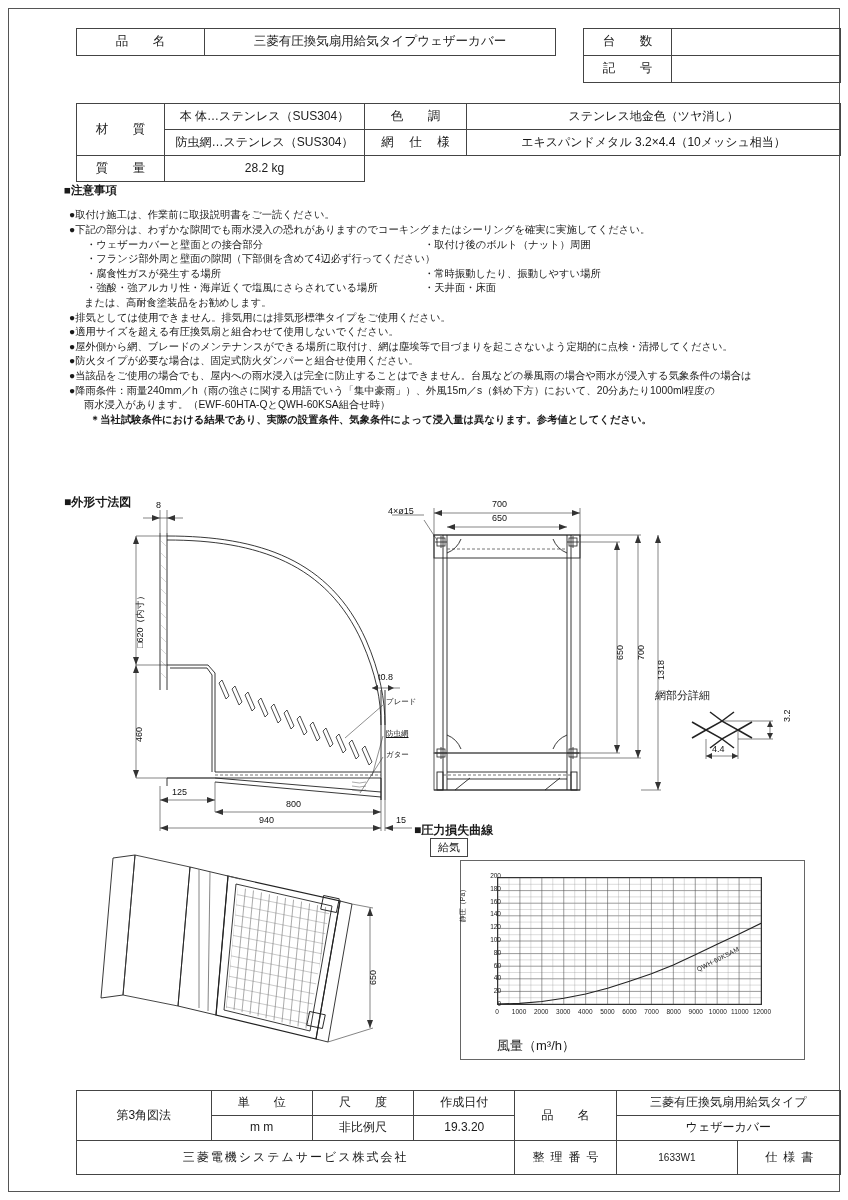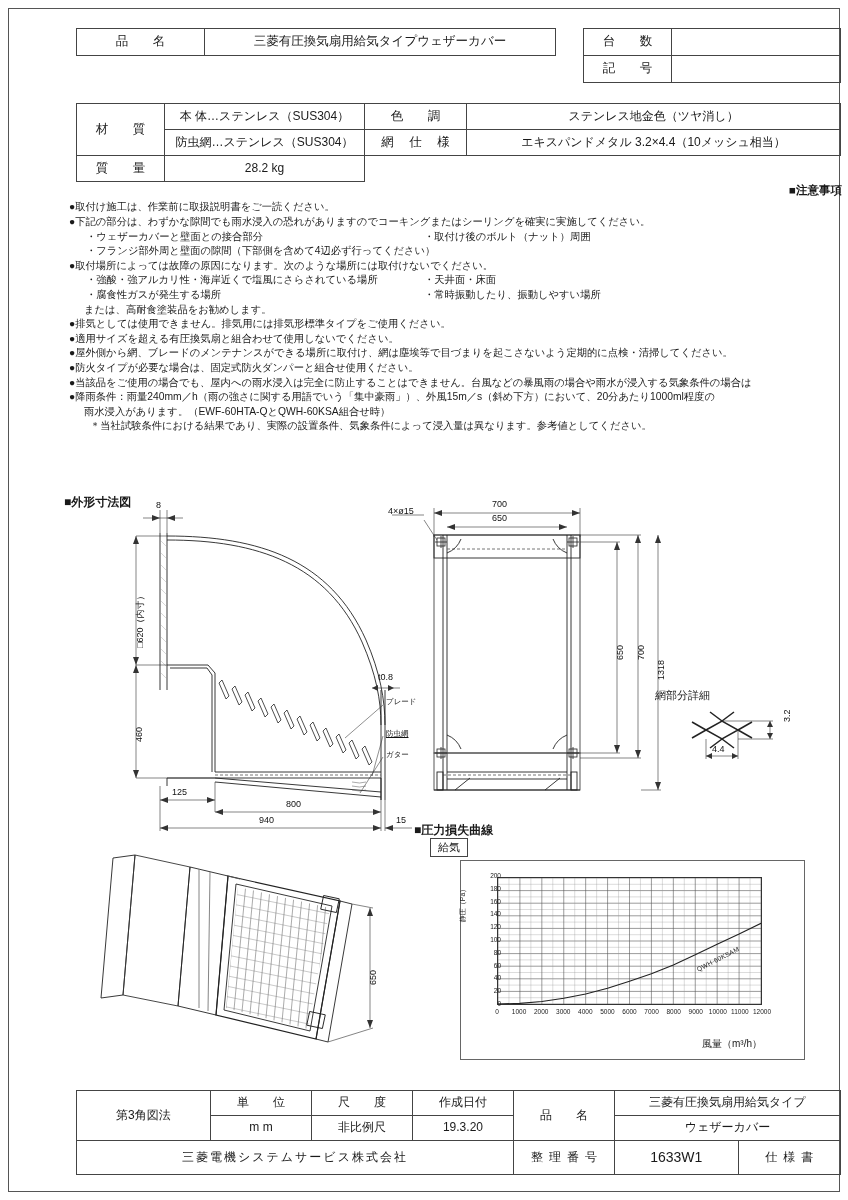--- a/index.html
+++ b/index.html
@@ -36,25 +36,25 @@
   .mat-tbl td { height:26px;text-align:center; }
   .mat-tbl td.k  { width:88px; }
   .mat-tbl td.v1 { width:200px; font-size:12px; }
   .mat-tbl td.k2 { width:102px; }
   .mat-tbl td.v2 { font-size:12px; }
   .mat-tbl td.blank { border:none; }
   .mass-val { font-size:14px; }
 
   
   .notes { position:absolute; left:64px; top:182px; width:778px; font-size:10.3px; line-height:1.42; }
-  .notes .sec { font-size:11.5px; font-weight:bold; margin-bottom:2px;text-align:right; }
+  .notes .sec { font-size:11.5px; font-weight:bold; margin-bottom:10px; }
   .notes .b1 { padding-left:6px; text-indent:-1px; }
   .notes .b2 { padding-left:22px; }
   .notes .cont { padding-left:20px; }
-  .notes .star { padding-left:26px; }
+  .notes .star { padding-left:26px;font-weight:bold; }
   .notes .row2 { display:flex; }
   .notes .row2 .c1 { width:360px; }
 
   
   .sect-h { position:absolute; font-size:12px; font-weight:bold; }
 
   
   .draw { position:absolute; left:0; top:0; width:848px; height:1200px; pointer-events:none; }
 
   
@@ -64,21 +64,21 @@
   }
   .plot {
     position:absolute; left:36px; top:16px; width:265px; height:128px;
     border:1px solid #333; background:#fff;
   }
   .ylab {
     position:absolute; left:-28px; top:38px; width:60px;
     transform:rotate(-90deg); transform-origin:center;
     font-size:7px; text-align:center;
   }
-  .xlab { position:absolute; left:36px; top:176px; width:265px; text-align:right; font-size:10px; }
+  .xlab { position:absolute; left:36px; top:176px; width:265px; text-align:left; font-size:13px; }
   .ytick { position:absolute; right:303px; font-size:6.5px; text-align:right; width:26px; line-height:1; }
   .xtick { position:absolute; top:148px; font-size:6.5px; text-align:center; width:28px; line-height:1; }
   .curvelabel {
     position:absolute; font-size:6.5px; transform:rotate(-27deg);
     transform-origin:left center; white-space:nowrap; letter-spacing:0.3px;
   }
   .kyuuki {
     position:absolute; left:430px; top:838px; border:1px solid #444;
     padding:1px 7px; font-size:11px; background:#fff;
   }
@@ -144,28 +144,27 @@
 
 <div class="notes">
   <div class="sec">■注意事項</div>
   <div class="b1">●取付け施工は、作業前に取扱説明書をご一読ください。</div>
   <div class="b1">●下記の部分は、わずかな隙間でも雨水浸入の恐れがありますのでコーキングまたはシーリングを確実に実施してください。</div>
   <div class="row2">
     <div class="b2 c1">・ウェザーカバーと壁面との接合部分</div>
     <div>・取付け後のボルト（ナット）周囲</div>
   </div>
   <div class="b2">・フランジ部外周と壁面の隙間（下部側を含めて4辺必ず行ってください）</div>
-  <div class="b1">●取付場所によっては故障の原因になります。次のような場所には取付けないでください。</div>
+  <div class="row2">
+    <div class="b2 c1">・腐食性ガスが発生する場所</div>
+    <div>・常時振動したり、振動しやすい場所</div>
+  </div>
   <div class="row2">
     <div class="b2 c1">・強酸・強アルカリ性・海岸近くで塩風にさらされている場所</div>
     <div>・天井面・床面</div>
-  </div>
-  <div class="row2">
-    <div class="b2 c1">・腐食性ガスが発生する場所</div>
-    <div>・常時振動したり、振動しやすい場所</div>
   </div>
   <div class="cont">または、高耐食塗装品をお勧めします。</div>
   <div class="b1">●排気としては使用できません。排気用には排気形標準タイプをご使用ください。</div>
   <div class="b1">●適用サイズを超える有圧換気扇と組合わせて使用しないでください。</div>
   <div class="b1">●屋外側から網、ブレードのメンテナンスができる場所に取付け、網は塵埃等で目づまりを起こさないよう定期的に点検・清掃してください。</div>
   <div class="b1">●防火タイプが必要な場合は、固定式防火ダンパーと組合せ使用ください。</div>
   <div class="b1">●当該品をご使用の場合でも、屋内への雨水浸入は完全に防止することはできません。台風などの暴風雨の場合や雨水が浸入する気象条件の場合は</div>
   <div class="b1">●降雨条件：雨量240mm／h（雨の強さに関する用語でいう「集中豪雨」）、外風15m／s（斜め下方）において、20分あたり1000ml程度の</div>
   <div class="cont">雨水浸入があります。（EWF-60HTA-QとQWH-60KSA組合せ時）</div>
   <div class="star">＊当社試験条件における結果であり、実際の設置条件、気象条件によって浸入量は異なります。参考値としてください。</div>
@@ -568,17 +567,17 @@
   </tr>
   <tr>
     <td class="ctr f-h">m m</td>
     <td class="ctr f-h">非比例尺</td>
     <td class="ctr f-h">19.3.20</td>
     <td class="ctr f-h" colspan="2">ウェザーカバー</td>
   </tr>
   <tr>
     <td class="ctr company" colspan="4" style="height:34px;margin-left:37px;">三菱電機システムサービス株式会社</td>
     <td class="ctr lbl">整理番号</td>
-    <td class="ctr" style="width:135px; font-size:14px;">1633W1</td>
+    <td class="ctr" style="width:135px; font-size:10px;">1633W1</td>
     <td class="ctr lbl" style="width:115px;">仕様書</td>
   </tr>
 </tbody>
   </table>
 
 </body></html>

